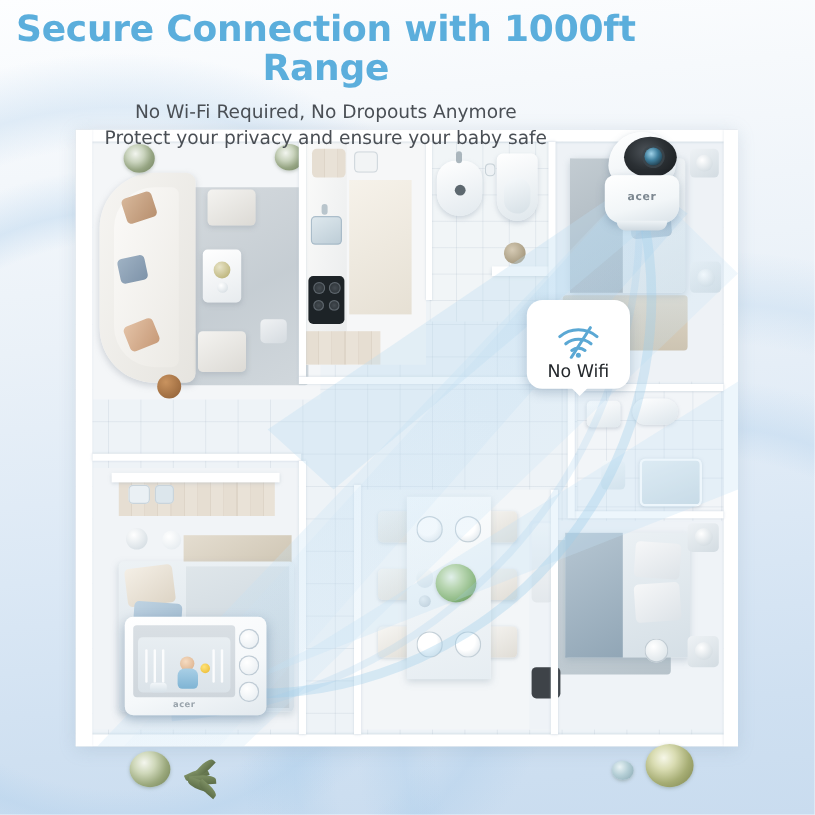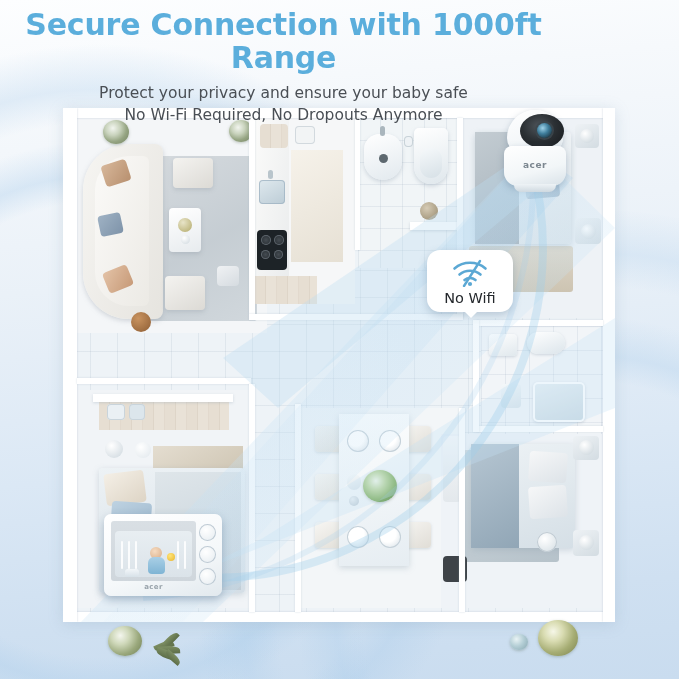--- a/index.html
+++ b/index.html
@@ -19,21 +19,21 @@
   .ring-a{left:-210px;top:120px;width:620px;height:620px;
     background:radial-gradient(circle at 50% 50%,rgba(255,255,255,0) 52%,rgba(176,208,236,.40) 58%,rgba(255,255,255,0) 66%);}
   .ring-b{left:-300px;top:40px;width:800px;height:800px;
     background:radial-gradient(circle at 50% 50%,rgba(255,255,255,0) 56%,rgba(168,203,234,.30) 62%,rgba(255,255,255,0) 70%);}
   .ring-c{left:280px;top:300px;width:620px;height:620px;
     background:radial-gradient(circle at 50% 50%,rgba(255,255,255,0) 52%,rgba(176,208,236,.34) 58%,rgba(255,255,255,0) 67%);}
   .ring-d{left:200px;top:210px;width:800px;height:800px;
     background:radial-gradient(circle at 50% 50%,rgba(255,255,255,0) 57%,rgba(170,205,235,.26) 63%,rgba(255,255,255,0) 71%);}
 
   
-  .header{position:absolute;left:12px;top:0;width:543px;text-align:center;z-index:40;}
+  .header{position:absolute;left:0;top:0;width:543px;text-align:center;z-index:40;}
   .headline{
     margin:0;padding-top:8px;
     font-size:30px;font-weight:700;letter-spacing:-.2px;
     color:#5BAEDC;line-height:1.1;
     font-family:"DejaVu Sans",sans-serif;
   }
   .sub{margin:0;padding-top:8px;font-size:15.5px;color:#4a4f55;line-height:1.45;
     font-family:"DejaVu Sans",sans-serif;font-weight:400;}
   .sub div{white-space:nowrap;}
 
@@ -70,21 +70,22 @@
 
   
   .beams{position:absolute;left:0;top:0;width:552px;height:514px;pointer-events:none;z-index:22;mix-blend-mode:normal;}
 
   
   .badge{
     position:absolute;z-index:60;
     background:#ffffff;border-radius:13px;
     box-shadow:0 3px 9px rgba(80,110,140,.30);
     display:flex;flex-direction:column;align-items:center;justify-content:center;
-    padding:7px 9px 6px;
+    padding:19px 9px 6px;
+    margin-left:12px;
   }
   .badge .lbl{font-size:14.5px;color:#24282c;font-family:"DejaVu Sans",sans-serif;line-height:1;margin-top:4px;}
   .badge::after{
     content:"";position:absolute;bottom:-6px;left:50%;margin-left:-7px;
     width:0;height:0;border-left:8px solid transparent;border-right:8px solid transparent;
     border-top:8px solid #ffffff;
   }
   #badge-wifi{left:427px;top:250px;width:68px;}
   #badge-app{left:240px;top:420px;width:66px;}
 
@@ -141,22 +142,22 @@
 <div id="stage">
 
   <div class="ring ring-a"></div>
   <div class="ring ring-b"></div>
   <div class="ring ring-c"></div>
   <div class="ring ring-d"></div>
 
   <div class="header">
     <h1 class="headline">Secure Connection with 1000ft  Range</h1>
     <div class="sub">
+      <div>No Wi-Fi Required, No Dropouts Anymore</div>
       <div>Protect your privacy and ensure your baby safe</div>
-      <div>No Wi-Fi Required, No Dropouts Anymore</div>
     </div>
   </div>
 
   <div class="plan">
 
     <div class="floor tile" style="left:0;top:0;width:552px;height:514px;background-color:#eef3f7;"></div>
 
     <div class="floor" style="left:14px;top:10px;width:190px;height:215px;background:#f4f6f8;">
       <div class="rug" style="left:55px;top:38px;width:125px;height:165px;background:linear-gradient(150deg,#d5dade,#c3cbd1 55%,#cfd6db);opacity:.95;"></div>
 

